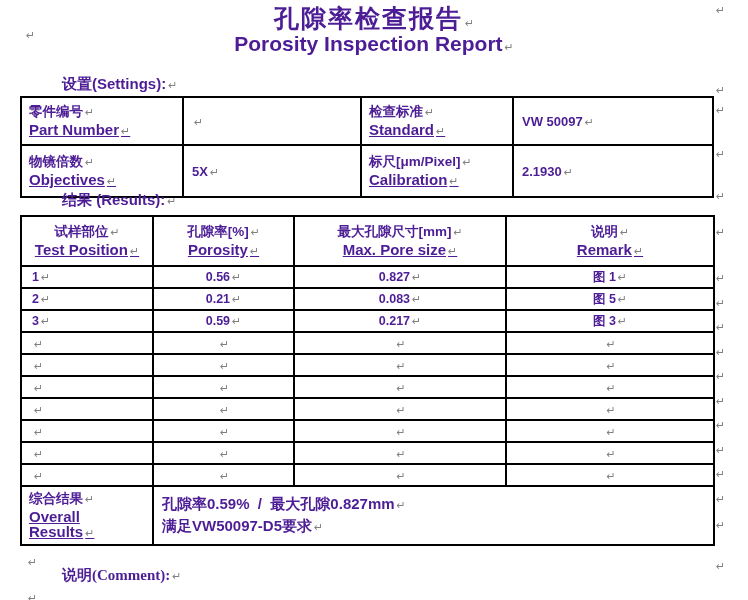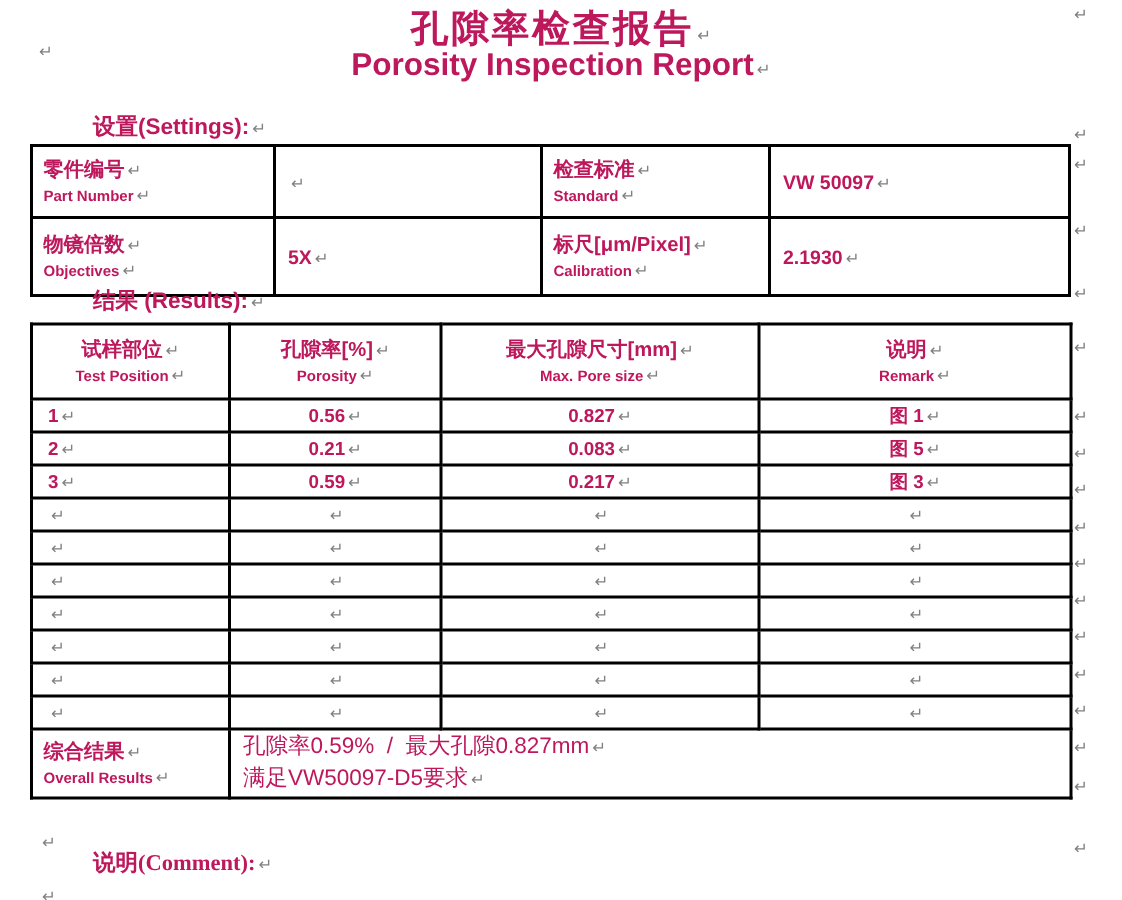--- a/index.html
+++ b/index.html
@@ -1,16 +1,16 @@
 <!DOCTYPE html>
 <html><head>
 <meta charset="utf-8">
 <style>
   html,body{margin:0;padding:0;background:#fff;}
-  .page{position:relative;width:748px;height:600px;background:#ffffff;color:#be185d;
+  .page{position:relative;width:748px;height:600px;background:#ffffff;color:#4c1d95;
         font-family:"Liberation Sans","DejaVu Sans",sans-serif;overflow:hidden;}
 
   .title-cn{position:absolute;top:2px;left:0;width:748px;text-align:center;
             font-family:"Liberation Serif","DejaVu Serif",serif;
             font-size:25px;font-weight:600;letter-spacing:2px;}
   .title-en{position:absolute;top:32px;left:0;width:748px;text-align:center;
             font-size:21px;font-weight:700;}
 
   .sec-h{position:absolute;font-size:15px;font-weight:700;margin-left:40px;}
   #h-settings{left:22px;top:75px;}
@@ -24,26 +24,26 @@
   #t-settings tr.r1 td{height:40px;}
   #t-settings tr.r2 td{height:44px;}
 
   #t-results{left:20px;top:215px;width:693px;}
   #t-results tr.hdr th{height:48px;}
   #t-results tr.d td{height:20px;}
   #t-results tr.ov td{height:37px;}
 
   .lbl{padding:3px 7px;text-align:left;}
   .cn{font-size:13.5px;font-weight:700;line-height:18px;}
-  .en{font-size:10px;font-weight:700;line-height:15px;}
+  .en{font-size:15px;font-weight:700;line-height:15px;text-decoration:underline;}
   .val{font-size:13px;font-weight:700;text-align:left;padding-left:8px;border-radius:21px;}
   .c{text-align:center;margin-left:20px;}
   .l{text-align:left;padding-left:10px;}
   .num{font-size:12.5px;font-weight:700;}
-  .ov-txt{font-size:15px;font-weight:400;line-height:20px;padding:1px 0 1px 8px;text-align:left;}
+  .ov-txt{font-size:15px;font-weight:700;line-height:20px;padding:1px 0 1px 8px;text-align:left;}
 
   .pc::after{content:"\21B5";color:#818181;font-weight:400;font-size:11px;
              font-family:"DejaVu Sans",sans-serif;padding-left:2px;letter-spacing:0;}
   .mark{position:absolute;left:714px;width:14px;}
   .lmark{position:absolute;width:14px;}
 </style>
 </head>
 <body>
 
 <div class="page">

